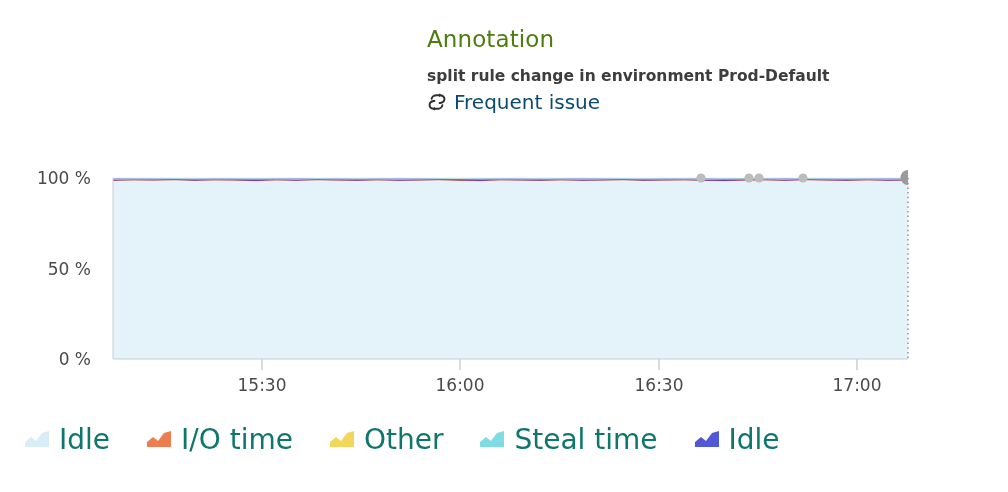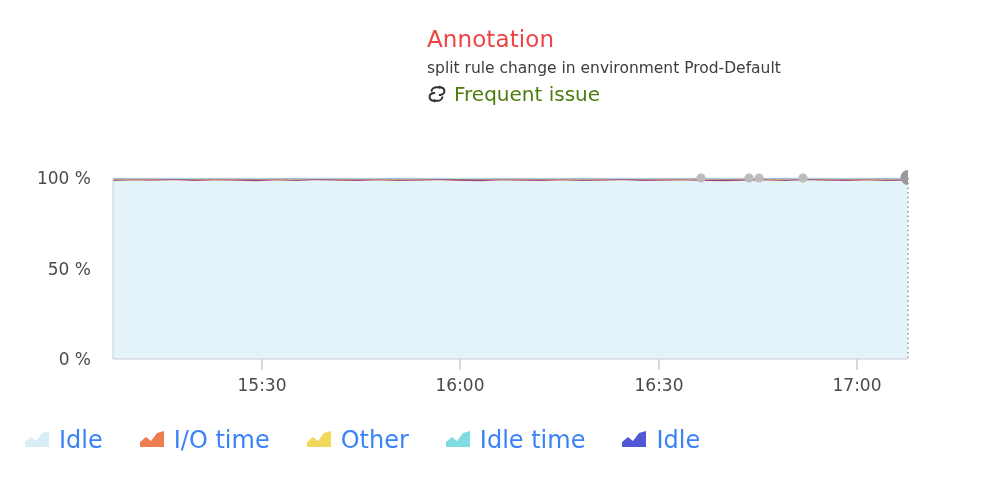--- a/index.html
+++ b/index.html
@@ -19,48 +19,48 @@
   
   .annotation-block {
     position: absolute;
     left: 427px;
     top: 24px;
     width: 520px;
   }
   .annotation-title {
     font-size: 23px;
     font-weight: 400;
-    color: #ef4444;
+    color: #4d7c0f;
     line-height: 30px;
     letter-spacing: 0.1px;
   }
   .annotation-subtitle {
     font-size: 15.5px;
-    font-weight: 400;
+    font-weight: 700;
     color: #3d3d3d;
     line-height: 24px;
-    margin-top: 2px;
+    margin-top: 10px;
     white-space: nowrap;
   }
   .annotation-status {
     display: flex;
     align-items: center;
     gap: 7px;
     margin-top: 1px;
   }
   .annotation-status-icon {
     width: 20px;
     height: 20px;
     flex: 0 0 20px;
     display: block;
   }
   .annotation-status-label {
     font-size: 20px;
     font-weight: 400;
-    color: #4d7c0f;
+    color: #0c4a6e;
     line-height: 26px;
   }
 
   
   .chart-wrap {
     position: absolute;
     left: 0;
     top: 0;
     width: 1008px;
     height: 492px;
@@ -103,22 +103,22 @@
     cursor: pointer;
     white-space: nowrap;
   }
   .legend-swatch {
     width: 26px;
     height: 20px;
     flex: 0 0 26px;
     display: block;
   }
   .legend-label {
-    font-size: 24px;
-    color: #3b82f6;
+    font-size: 28px;
+    color: #0f766e;
     line-height: 24px;
   }
 </style>
 </head>
 <body>
 
 <div class="chart-wrap">
   <svg class="chart-svg" width="1008" height="492">
     <g>
       <rect id="plot-bg" x="113" y="178" width="795" height="181" fill="#ffffff"></rect>
@@ -197,21 +197,21 @@
     <div class="legend-item">
       <svg class="legend-swatch" viewBox="0 0 26 20">
         <path d="M1 17 L1 12 L7 7 L12 11 L18 3 L25 1 L25 17 Z" fill="#f2d75a"></path>
       </svg>
       <span class="legend-label">Other</span>
     </div>
     <div class="legend-item">
       <svg class="legend-swatch" viewBox="0 0 26 20">
         <path d="M1 17 L1 12 L7 7 L12 11 L18 3 L25 1 L25 17 Z" fill="#7fdce2"></path>
       </svg>
-      <span class="legend-label">Idle time</span>
+      <span class="legend-label">Steal time</span>
     </div>
     <div class="legend-item">
       <svg class="legend-swatch" viewBox="0 0 26 20">
         <path d="M1 17 L1 12 L7 7 L12 11 L18 3 L25 1 L25 17 Z" fill="#5158d6"></path>
       </svg>
       <span class="legend-label">Idle</span>
     </div>
   </div>
 
 </body></html>

